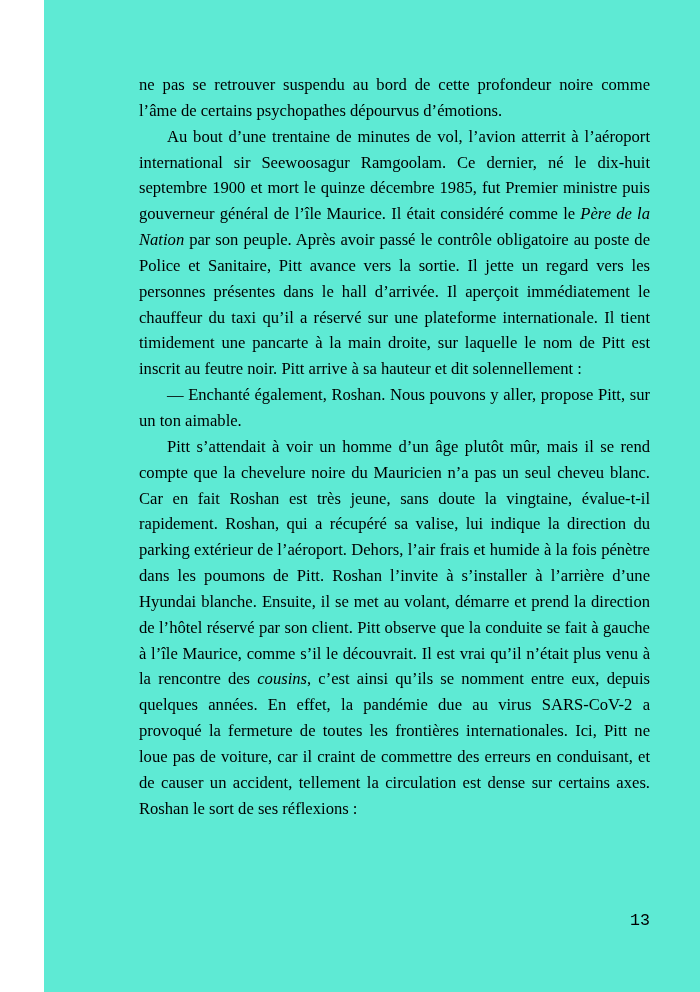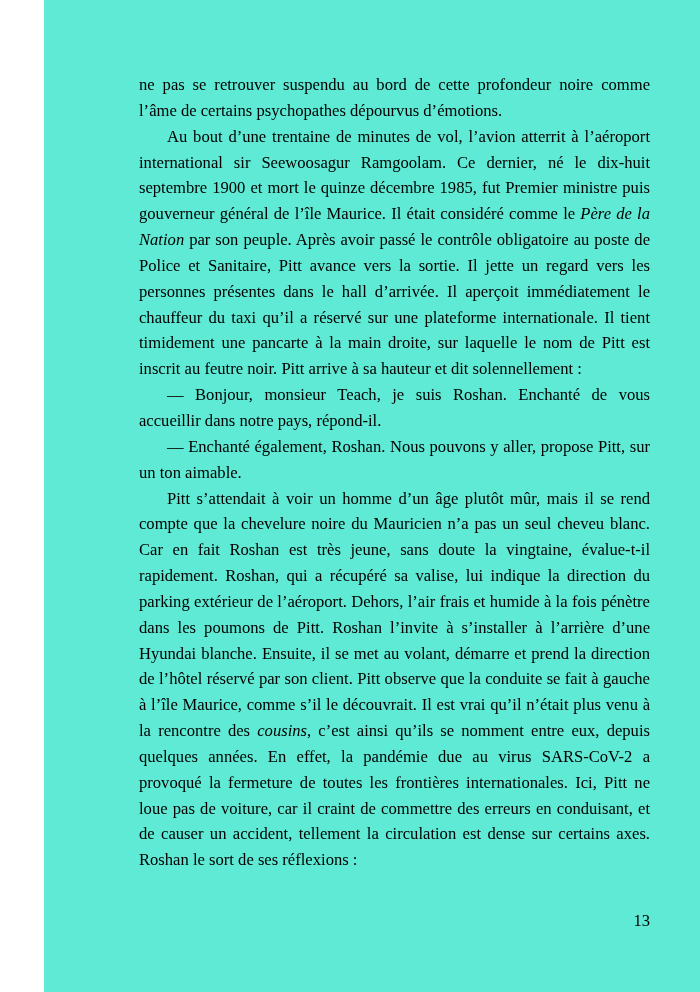--- a/index.html
+++ b/index.html
@@ -58,39 +58,38 @@
   .ital {
     font-style: italic;
   }
 
   .page-number {
     position: absolute;
     left: 0;
     top: 910px;
     width: 606px;
     text-align: right;
-    font-family: Liberation Serif, serif;
+    font-family: Liberation Mono, monospace;
     font-size: 16.6px;
     line-height: 22px;
     color: #000000;
   }
 </style>
 </head>
 <body>
 
 <div class="page">
 
   <div class="text-block">
 
     <p class="para no-indent">ne pas se retrouver suspendu au bord de cette profondeur noire comme l’âme de certains psychopathes dépourvus d’émotions.</p>
 
     <p class="para"><span>Au bout d’une trentaine de minutes de vol, l’avion atterrit à l’aéroport international sir Seewoosagur Ramgoolam. Ce dernier, né le dix-huit septembre 1900 et mort le quinze décembre 1985, fut Premier ministre puis gouverneur général de l’île Maurice. Il était considéré comme le </span><span class="ital">Père de la Nation</span><span> par son peuple. Après avoir passé le contrôle obligatoire au poste de Police et Sanitaire, Pitt avance vers la sortie. Il jette un regard vers les personnes présentes dans le hall d’arrivée. Il aperçoit immédiatement le chauffeur du taxi qu’il a réservé sur une plateforme internationale. Il tient timidement une pancarte à la main droite, sur laquelle le nom de Pitt est inscrit au feutre noir. Pitt arrive à sa hauteur et dit solennellement :</span></p>
 
 
-    <p class="dialogue">— Bonjour, monsieur Teach, je suis Roshan. Enchanté de vous accueillir dans notre pays, répond-il.</p>
 
     <p class="dialogue">— Enchanté également, Roshan. Nous pouvons y aller, propose Pitt, sur un ton aimable.</p>
 
     <p class="para"><span>Pitt s’attendait à voir un homme d’un âge plutôt mûr, mais il se rend compte que la chevelure noire du Mauricien n’a pas un seul cheveu blanc. Car en fait Roshan est très jeune, sans doute la vingtaine, évalue-t-il rapidement. Roshan, qui a récupéré sa valise, lui indique la direction du parking extérieur de l’aéroport. Dehors, l’air frais et humide à la fois pénètre dans les poumons de Pitt. Roshan l’invite à s’installer à l’arrière d’une Hyundai blanche. Ensuite, il se met au volant, démarre et prend la direction de l’hôtel réservé par son client. Pitt observe que la conduite se fait à gauche à l’île Maurice, comme s’il le découvrait. Il est vrai qu’il n’était plus venu à la rencontre des </span><span class="ital">cousins</span><span>, c’est ainsi qu’ils se nomment entre eux, depuis quelques années. En effet, la pandémie due au virus SARS-CoV-2 a provoqué la fermeture de toutes les frontières internationales. Ici, Pitt ne loue pas de voiture, car il craint de commettre des erreurs en conduisant, et de causer un accident, tellement la circulation est dense sur certains axes. Roshan le sort de ses réflexions :</span></p>
 
   </div>
 
   <div class="page-number">13</div>
 
 </div>

